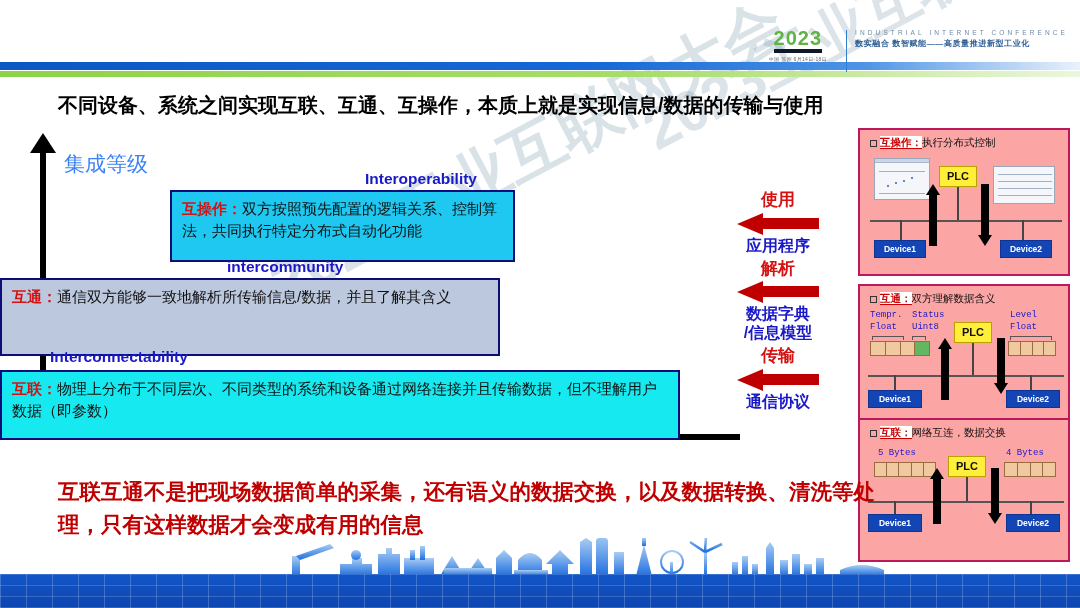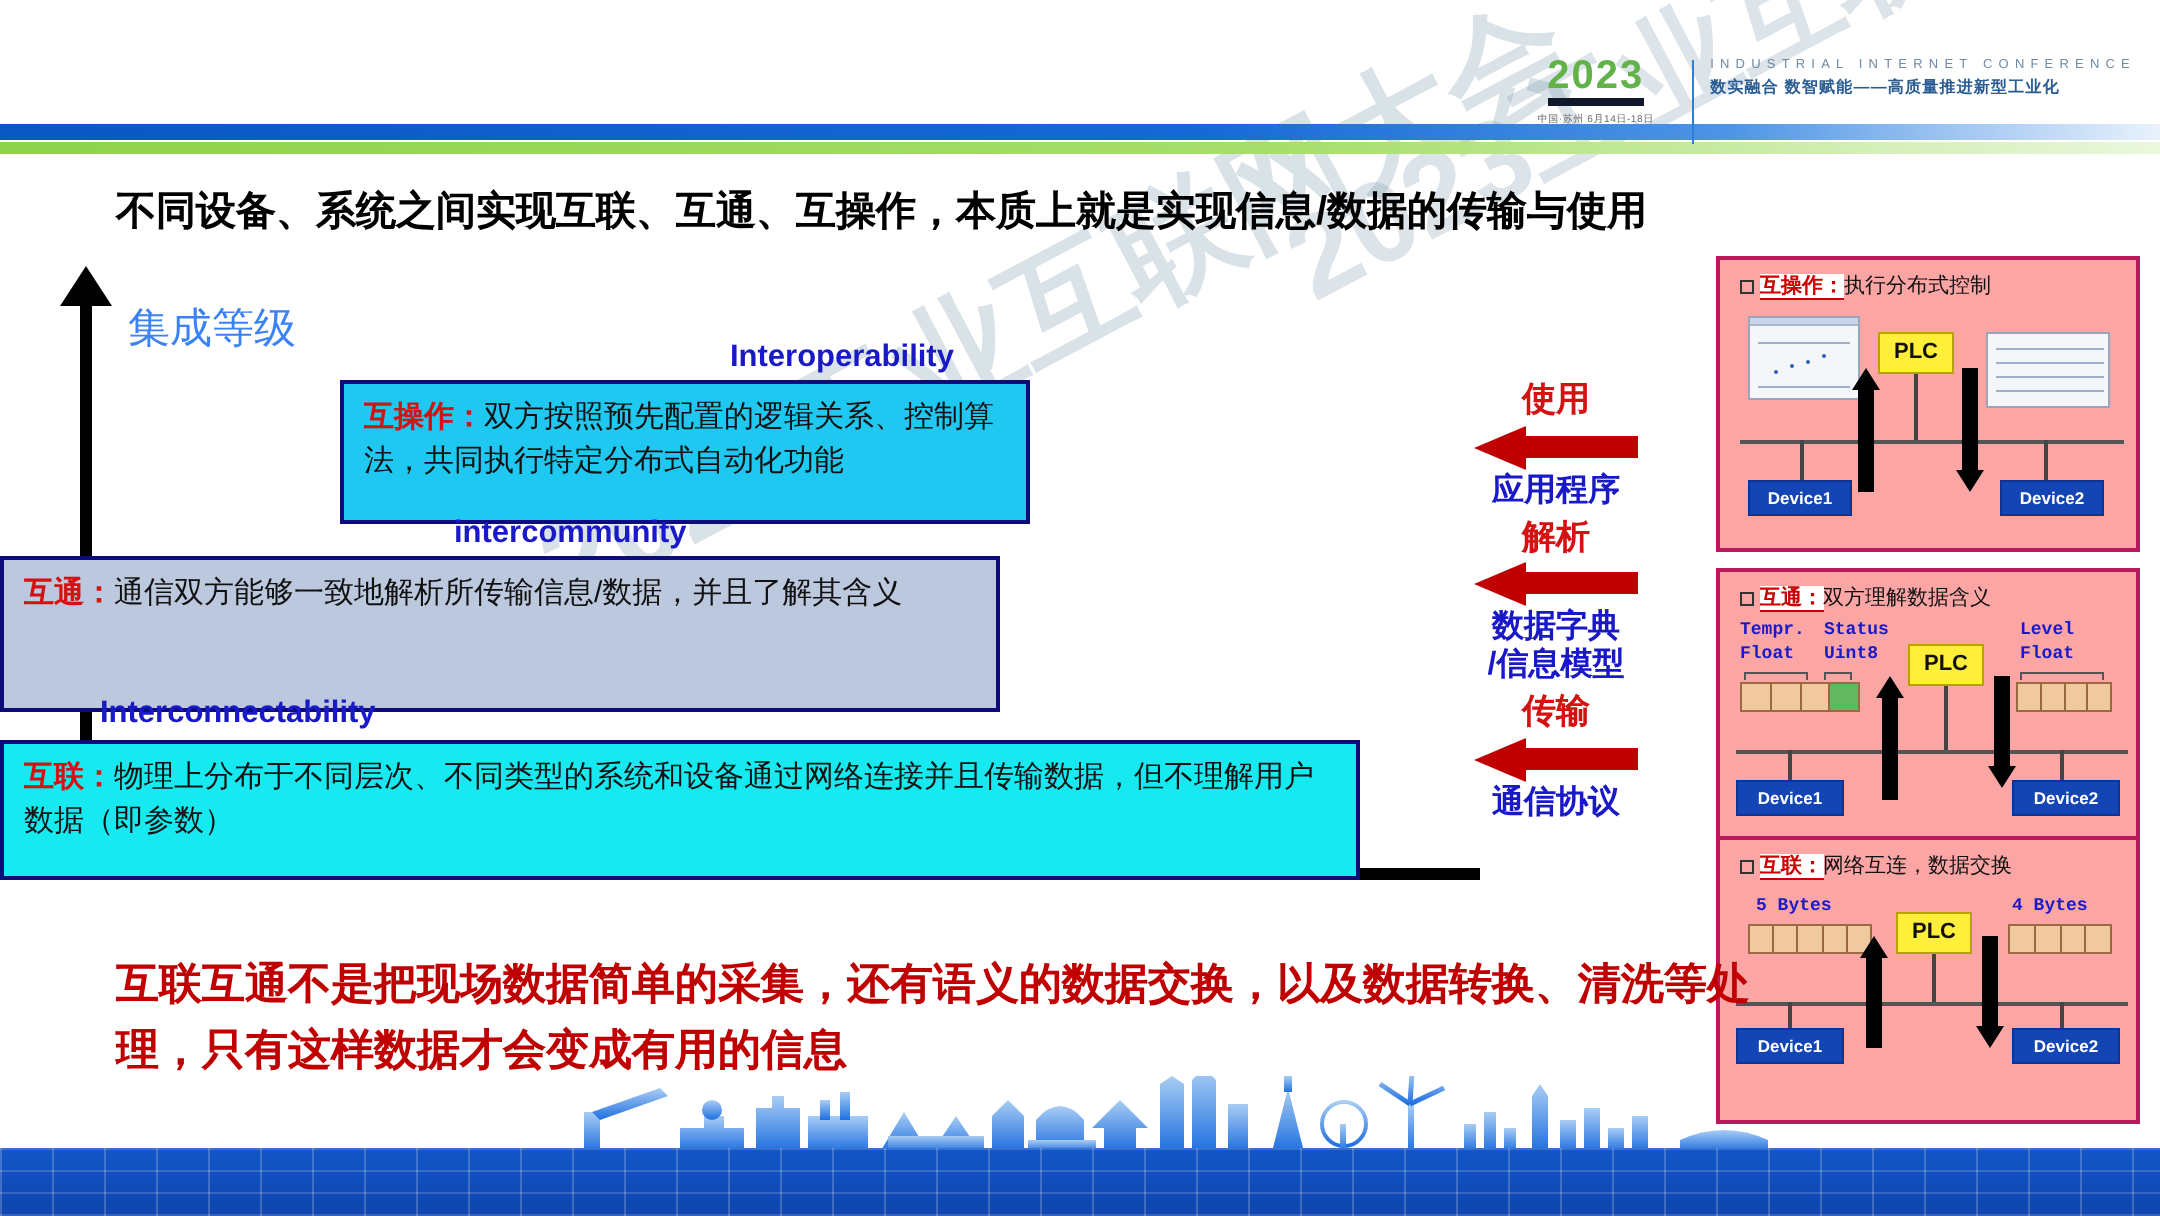--- a/index.html
+++ b/index.html
@@ -138,21 +138,21 @@
     line-height:19px;
   }
   .bigarrow { position:absolute; width:14px; }
   .bigarrow .s { position:absolute; left:3px; width:8px; background:#000; }
   .bigarrow .h { position:absolute; left:0; width:0; height:0; border-left:7px solid transparent; border-right:7px solid transparent; }
   .bigarrow.up .h { top:0; border-bottom:11px solid #000; }
   .bigarrow.up .s  { top:9px; bottom:0; }
   .bigarrow.down .h{ bottom:0; border-top:11px solid #000; }
   .bigarrow.down .s{ top:0; bottom:9px; }
 
-  .bytes-label { position:absolute; font-size:9px; font-weight:bold; color:#1a19c8; font-family:"Liberation Mono", monospace; white-space:nowrap;}
+  .bytes-label { position:absolute; font-size:9px; font-weight:normal; color:#1a19c8; font-family:"Liberation Mono", monospace; white-space:nowrap;}
   .bytes-row { position:absolute; height:15px; border:1px solid #9a6b3f; background:#f0c9a0; display:flex; }
   .bytes-row i { flex:1; border-right:1px solid #9a6b3f; display:block; }
   .bytes-row i:last-child { border-right:none; }
   .bytes-row i.green { background:#61b861; }
   .brace { position:absolute; height:4px; border-top:1px solid #555; border-left:1px solid #555; border-right:1px solid #555; }
 
   .thumb { position:absolute; border:1px solid #9aa7bb; background:#f4f6fa; overflow:hidden; }
   .thumb .tb { height:4px; background:#c9d6ea; border-bottom:1px solid #aab8cc; }
   .thumb .ln { position:absolute; height:1px; background:#9fb0c8; }
   .thumb .dot{ position:absolute; width:2px; height:2px; background:#2b63b5; border-radius:50%;}

